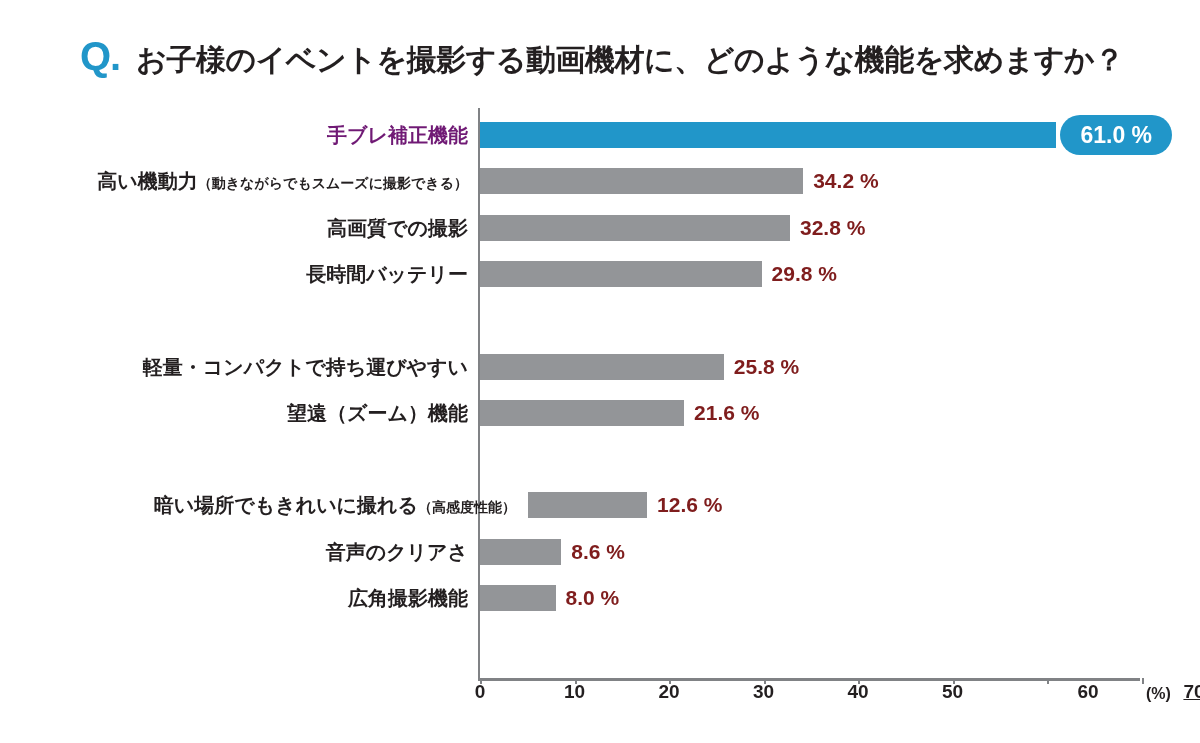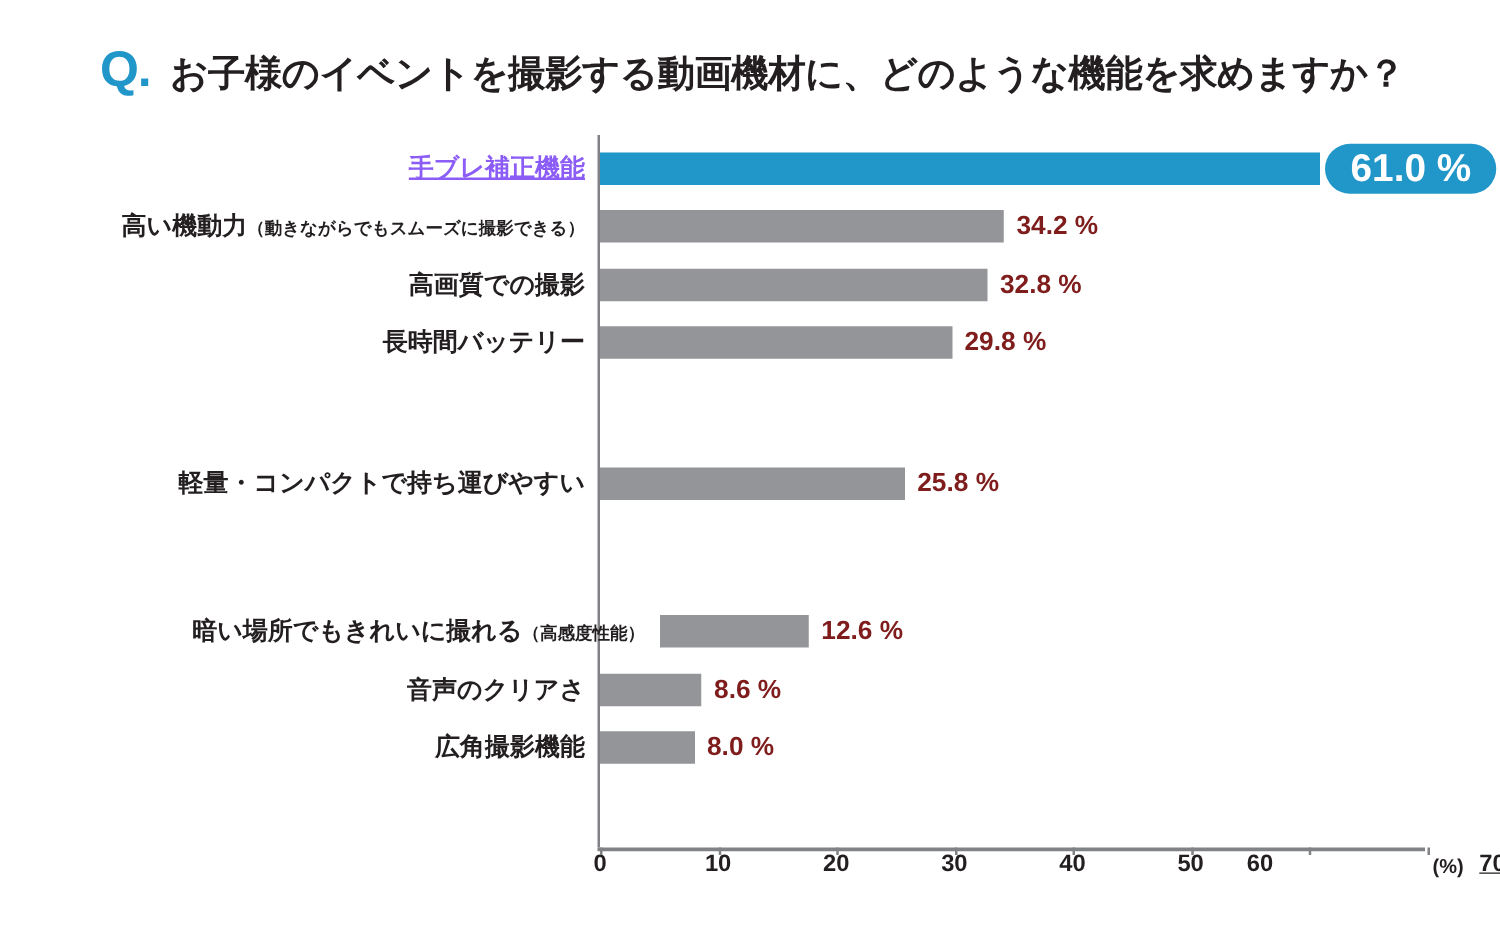--- a/index.html
+++ b/index.html
@@ -81,22 +81,21 @@
     font-size: 20px;
     font-weight: bold;
     text-align: right;
     color: #231f20;
   }
   .row-label .sub {
     font-size: 14px;
     font-weight: bold;
   }
   .row-label.highlight {
-    color: #8b5cf6;
-    text-decoration: underline;
+    color: #701a75;
   }
   .bar {
     position: absolute;
     left: 480px;
     top: 0;
     height: 26px;
     background: #939598;
   }
   .bar.highlight {
     background: #2196c9;
@@ -113,21 +112,21 @@
   }
   .value-pill {
     position: absolute;
     top: -7px;
     height: 40px;
     line-height: 40px;
     padding: 0 20px;
     border-radius: 20px;
     background: #2196c9;
     color: #ffffff;
-    font-size: 31px;
+    font-size: 23px;
     font-weight: bold;
     white-space: nowrap;
   }
 
   
   .xaxis {
     position: absolute;
     left: 478px;
     top: 570px;
     width: 662px;
@@ -176,21 +175,21 @@
       <div class="tick" style="left: 574.5px;">10</div>
       <div class="tick-mark" style="left: 574.5px;"></div>
       <div class="tick" style="left: 669px;">20</div>
       <div class="tick-mark" style="left: 669px;"></div>
       <div class="tick" style="left: 763.5px;">30</div>
       <div class="tick-mark" style="left: 763.5px;"></div>
       <div class="tick" style="left: 858px;">40</div>
       <div class="tick-mark" style="left: 858px;"></div>
       <div class="tick" style="left: 952.5px;">50</div>
       <div class="tick-mark" style="left: 952.5px;"></div>
-      <div class="tick" style="left: 1008px; text-align: right;">60</div>
+      <div class="tick" style="left: 1088px; text-align: right;">60</div>
       <div class="tick-mark" style="left: 1047px;"></div>
       <div class="tick" style="left: 1194px; text-decoration: underline;">70</div>
       <div class="tick-mark" style="left: 1141.5px;"></div>
     </div>
   <div class="x-unit">(%)</div>
 <div class="row" style="top: 14px;">
       <div class="row-label highlight"><span>手ブレ補正機能</span></div>
       <div class="bar highlight" style="width: 576.45px;"></div>
       <div class="value-pill" style="left: 1060.45px;">61.0 %</div>
     </div>
@@ -202,24 +201,29 @@
     <div class="row" style="top: 106.6px;">
       <div class="row-label"><span>高画質での撮影</span></div>
       <div class="bar" style="width: 309.96px;"></div>
       <div class="row-value" style="left: 799.96px;">32.8 %</div>
     </div>
     <div class="row" style="top: 152.9px;">
       <div class="row-label"><span>長時間バッテリー</span></div>
       <div class="bar" style="width: 281.61px;"></div>
       <div class="row-value" style="left: 771.61px;">29.8 %</div>
     </div>
-    <div class="row" style="top: 245.5px; margin-top: 20px;">
+    <div class="row" style="top: 245.5px;">
       <div class="row-label"><span>軽量・コンパクトで持ち運びやすい</span></div>
       <div class="bar" style="width: 243.81px;"></div>
       <div class="row-value" style="left: 733.81px;">25.8 %</div>
+    </div>
+    <div class="row" style="top: 291.8px;">
+      <div class="row-label"><span>望遠（ズーム）機能</span></div>
+      <div class="bar" style="width: 204.12px;"></div>
+      <div class="row-value" style="left: 694.12px;">21.6 %</div>
     </div>
     <div class="row" style="top: 384.4px; margin-left: 48px;">
       <div class="row-label"><span>暗い場所でもきれいに撮れる</span><span class="sub">（高感度性能）</span></div>
       <div class="bar" style="width: 119.07px;"></div>
       <div class="row-value" style="left: 609.07px;">12.6 %</div>
     </div>
     <div class="row" style="top: 430.7px;">
       <div class="row-label"><span>音声のクリアさ</span></div>
       <div class="bar" style="width: 81.27px;"></div>
       <div class="row-value" style="left: 571.27px;">8.6 %</div>

